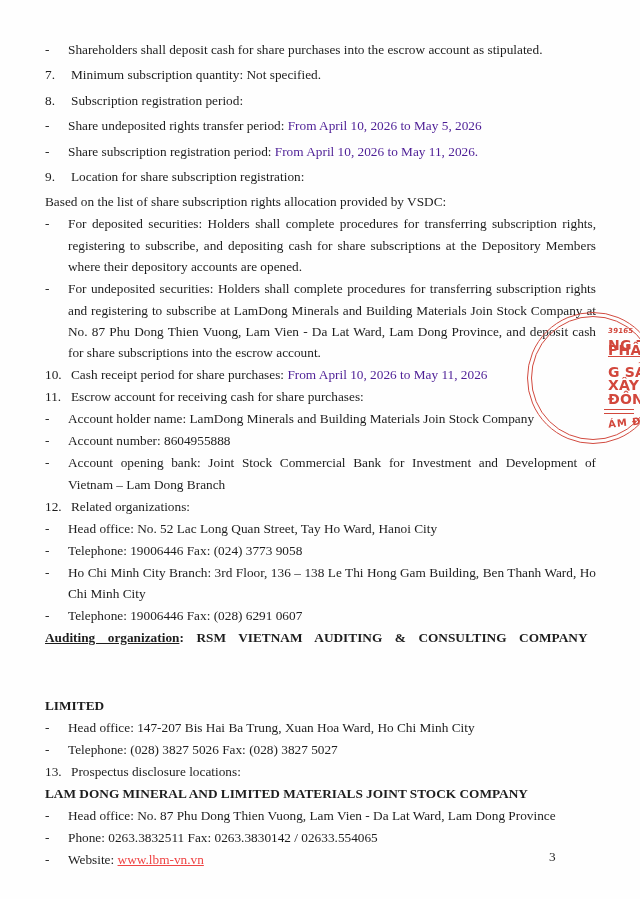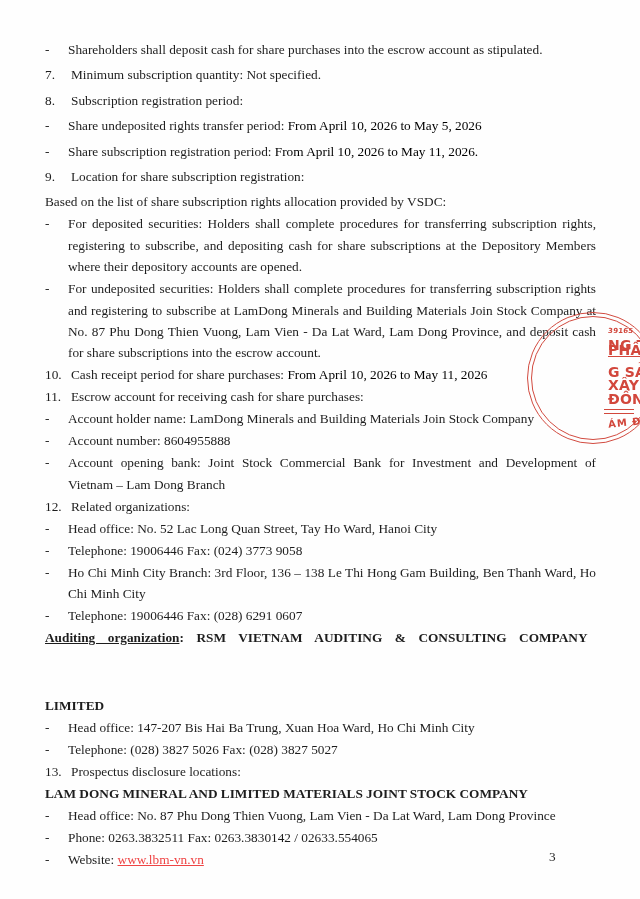--- a/index.html
+++ b/index.html
@@ -10,21 +10,21 @@
     font-size:13.3px;line-height:21.4px;color:#1d1d1d;
   }
   .content{position:absolute;left:45px;top:39px;width:551px;}
   .block{display:flex;margin:0 0 0.6px 0;}
   .block.sp{margin-bottom:4px;}
   .marker{flex:none;width:23px;}
   .block.num .marker{width:26px;}
   .body{flex:1 1 auto;text-align:justify;}
   .wide .body{word-spacing:9.2px;}
   .seg{white-space:pre-wrap;}
-  .seg.red{color:#000000;}
+  .seg.red{color:#4c1d95;}
   .seg.b{font-weight:bold;}
   .seg.bu{font-weight:bold;text-decoration:underline;}
   .seg.blockline{display:block;word-spacing:normal;margin-top:46px;}
   a.seg.link{color:#ef4444;text-decoration:underline;cursor:pointer;}
   .pagenum{position:absolute;left:549px;top:846px;font-size:13.3px;}
   
   .stamp{position:absolute;right:0;top:308px;width:38px;height:142px;}
   .stamp .circle{position:absolute;border:1.6px solid #d24b40;border-radius:50%;}
   .stamp .c-outer{left:-75px;top:4px;width:130px;height:130px;}
   .stamp .c-inner{left:-71px;top:8px;width:122px;height:122px;}

